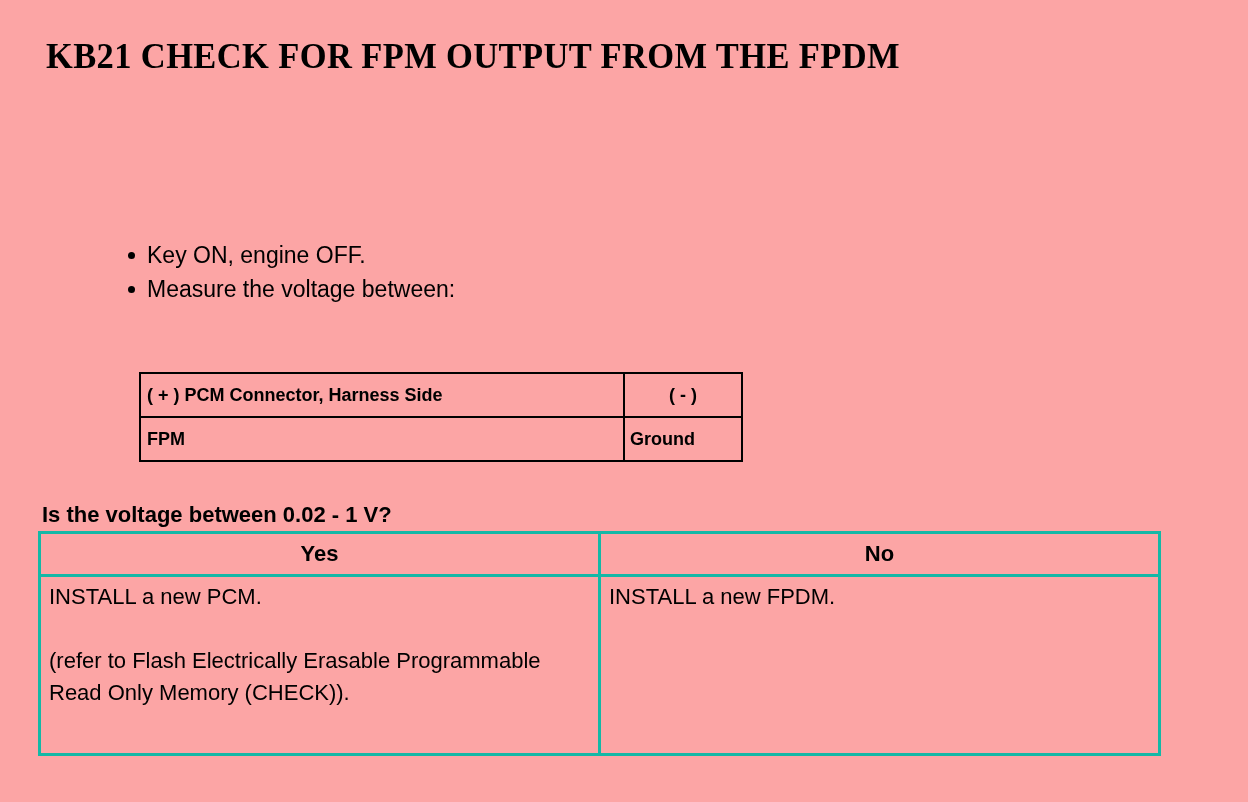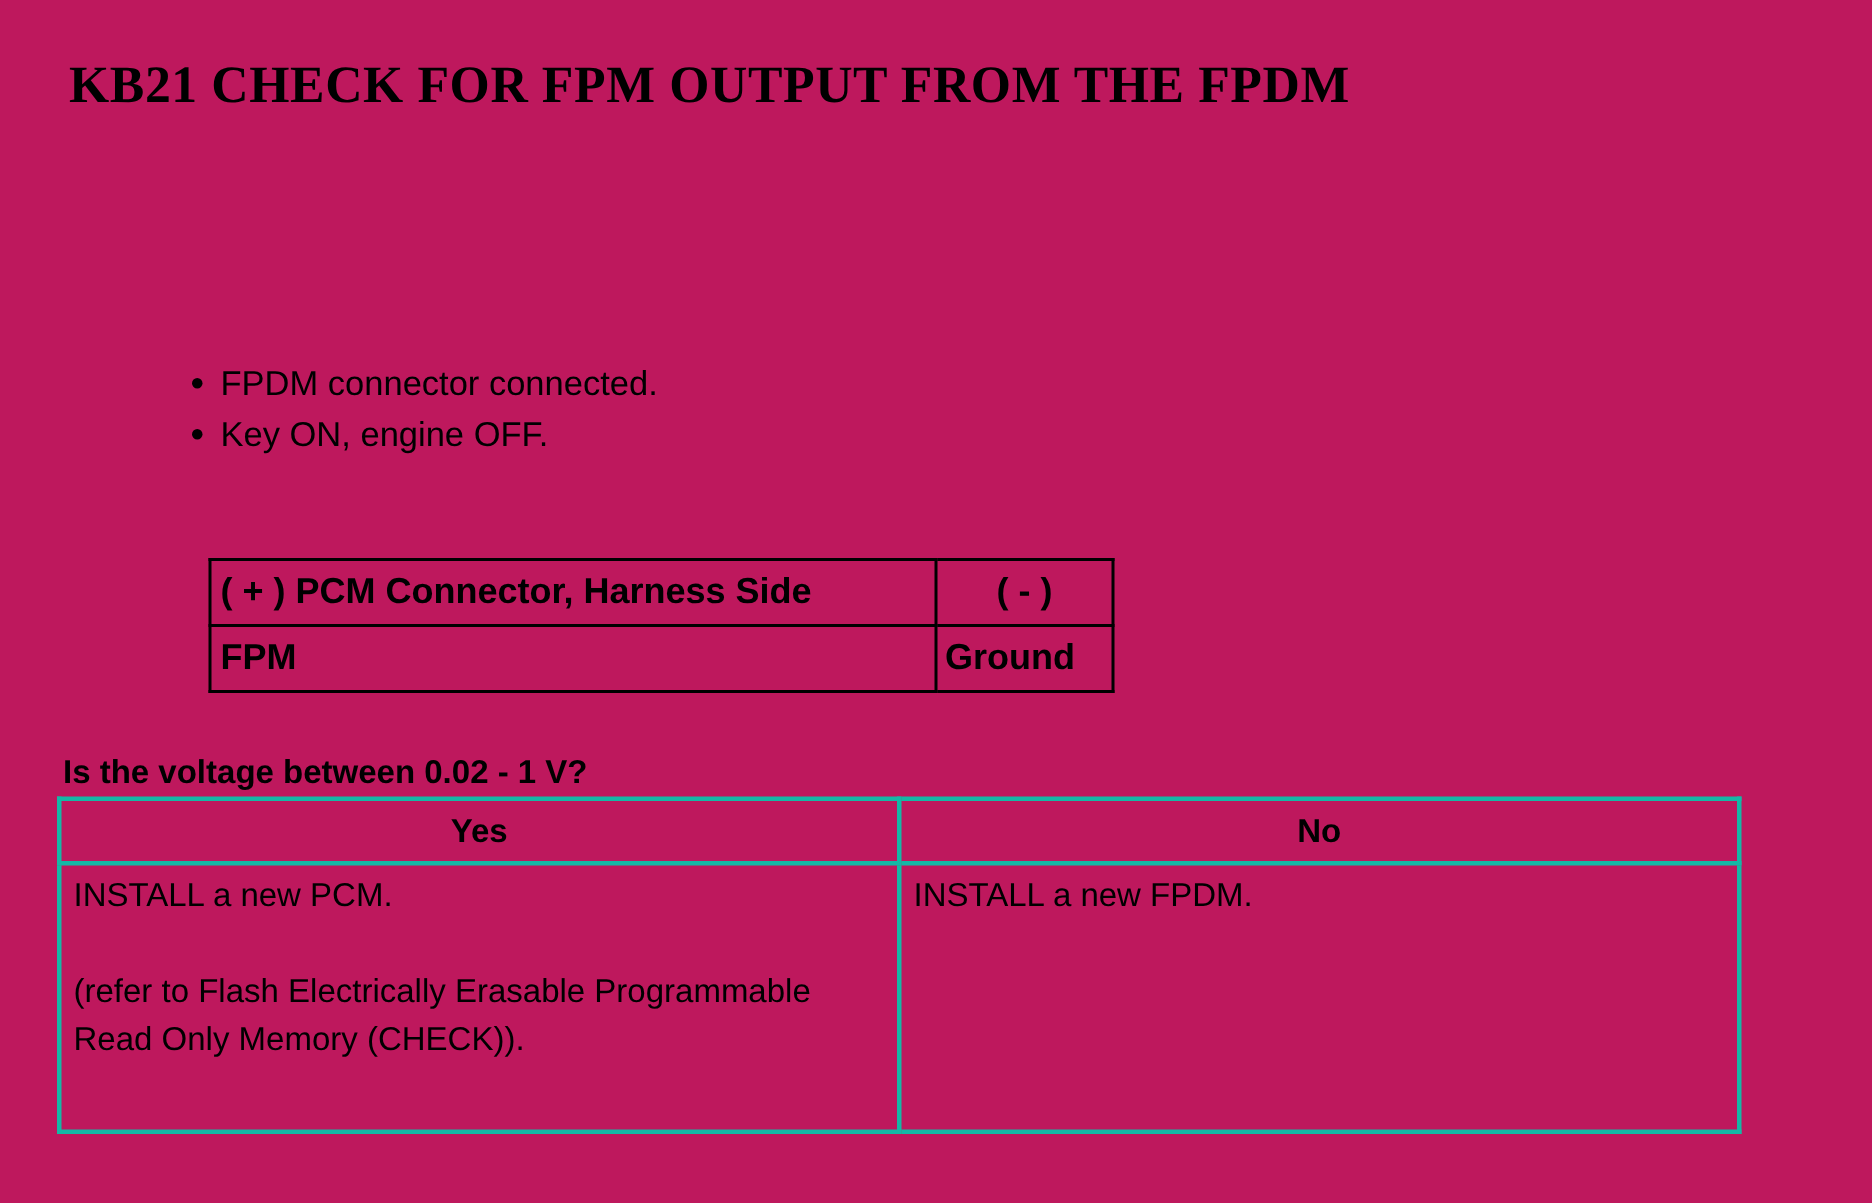--- a/index.html
+++ b/index.html
@@ -13,21 +13,21 @@
     position: relative;
     overflow: hidden;
     font-family: "Liberation Sans", sans-serif;
     color: #000000;
     -webkit-font-smoothing: none;
   }
 
   .page {
     position: absolute;
     inset: 0;
-    background: #be185d;
+    background: #fca5a5;
   }
 
   
   .doc-title {
     position: absolute;
     left: 46px;
     top: 36px;
     font-family: "Liberation Serif", serif;
     font-weight: bold;
     font-size: 35px;
@@ -96,21 +96,21 @@
     left: 139px;
     top: 372px;
     border-collapse: collapse;
     table-layout: fixed;
   }
   .conn-table td {
     border: 2px solid #000;
     padding: 0 6px;
     height: 42px;
     vertical-align: middle;
-    font-size: 24px;
+    font-size: 18px;
     white-space: nowrap;
   }
   .conn-table .c-wide { width: 470px; }
   .conn-table .c-narrow { width: 104px; text-align: center; }
   .conn-table thead td { font-weight: bold; }
   .conn-table tbody td { font-weight: bold; text-align: left; }
   .conn-table tbody td.c-narrow { text-align: left; padding-left: 5px; margin-top: 48px; }
 
   
   .question-line {
@@ -158,25 +158,25 @@
 <body>
 
 <div class="page">
 
   <div class="doc-title">KB21 CHECK FOR FPM OUTPUT FROM THE FPDM</div>
 
 
   <div class="bullet-list">
     <div class="bullet-item">
       <span class="bullet-dot"></span>
-      <span class="bullet-text">FPDM connector connected.</span>
+      <span class="bullet-text">Key ON, engine OFF.</span>
     </div>
     <div class="bullet-item">
       <span class="bullet-dot"></span>
-      <span class="bullet-text">Key ON, engine OFF.</span>
+      <span class="bullet-text">Measure the voltage between:</span>
     </div>
   </div>
 
   <table class="conn-table">
     <thead>
       <tr>
         <td class="c-wide">( + ) PCM Connector, Harness Side</td>
         <td class="c-narrow">( - )</td>
       </tr>
     </thead>

